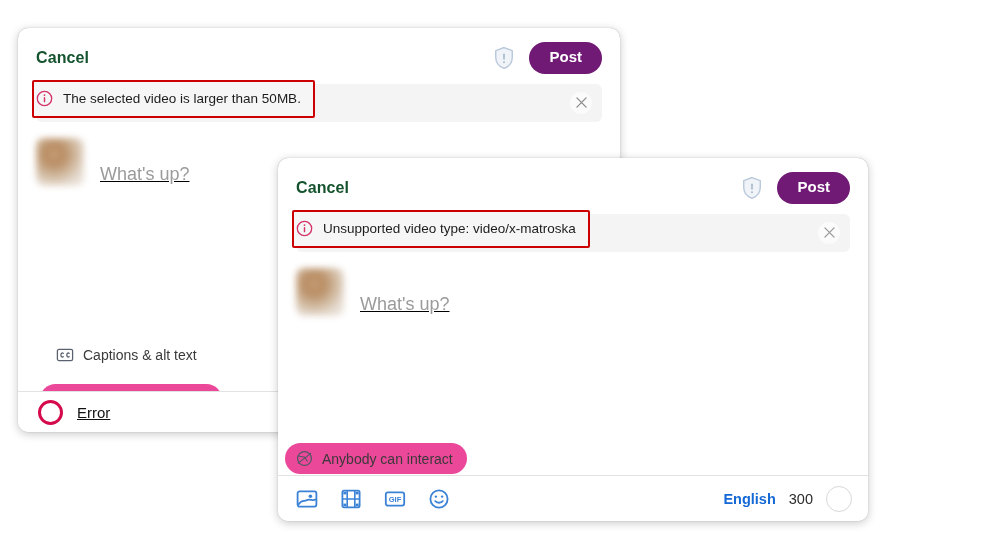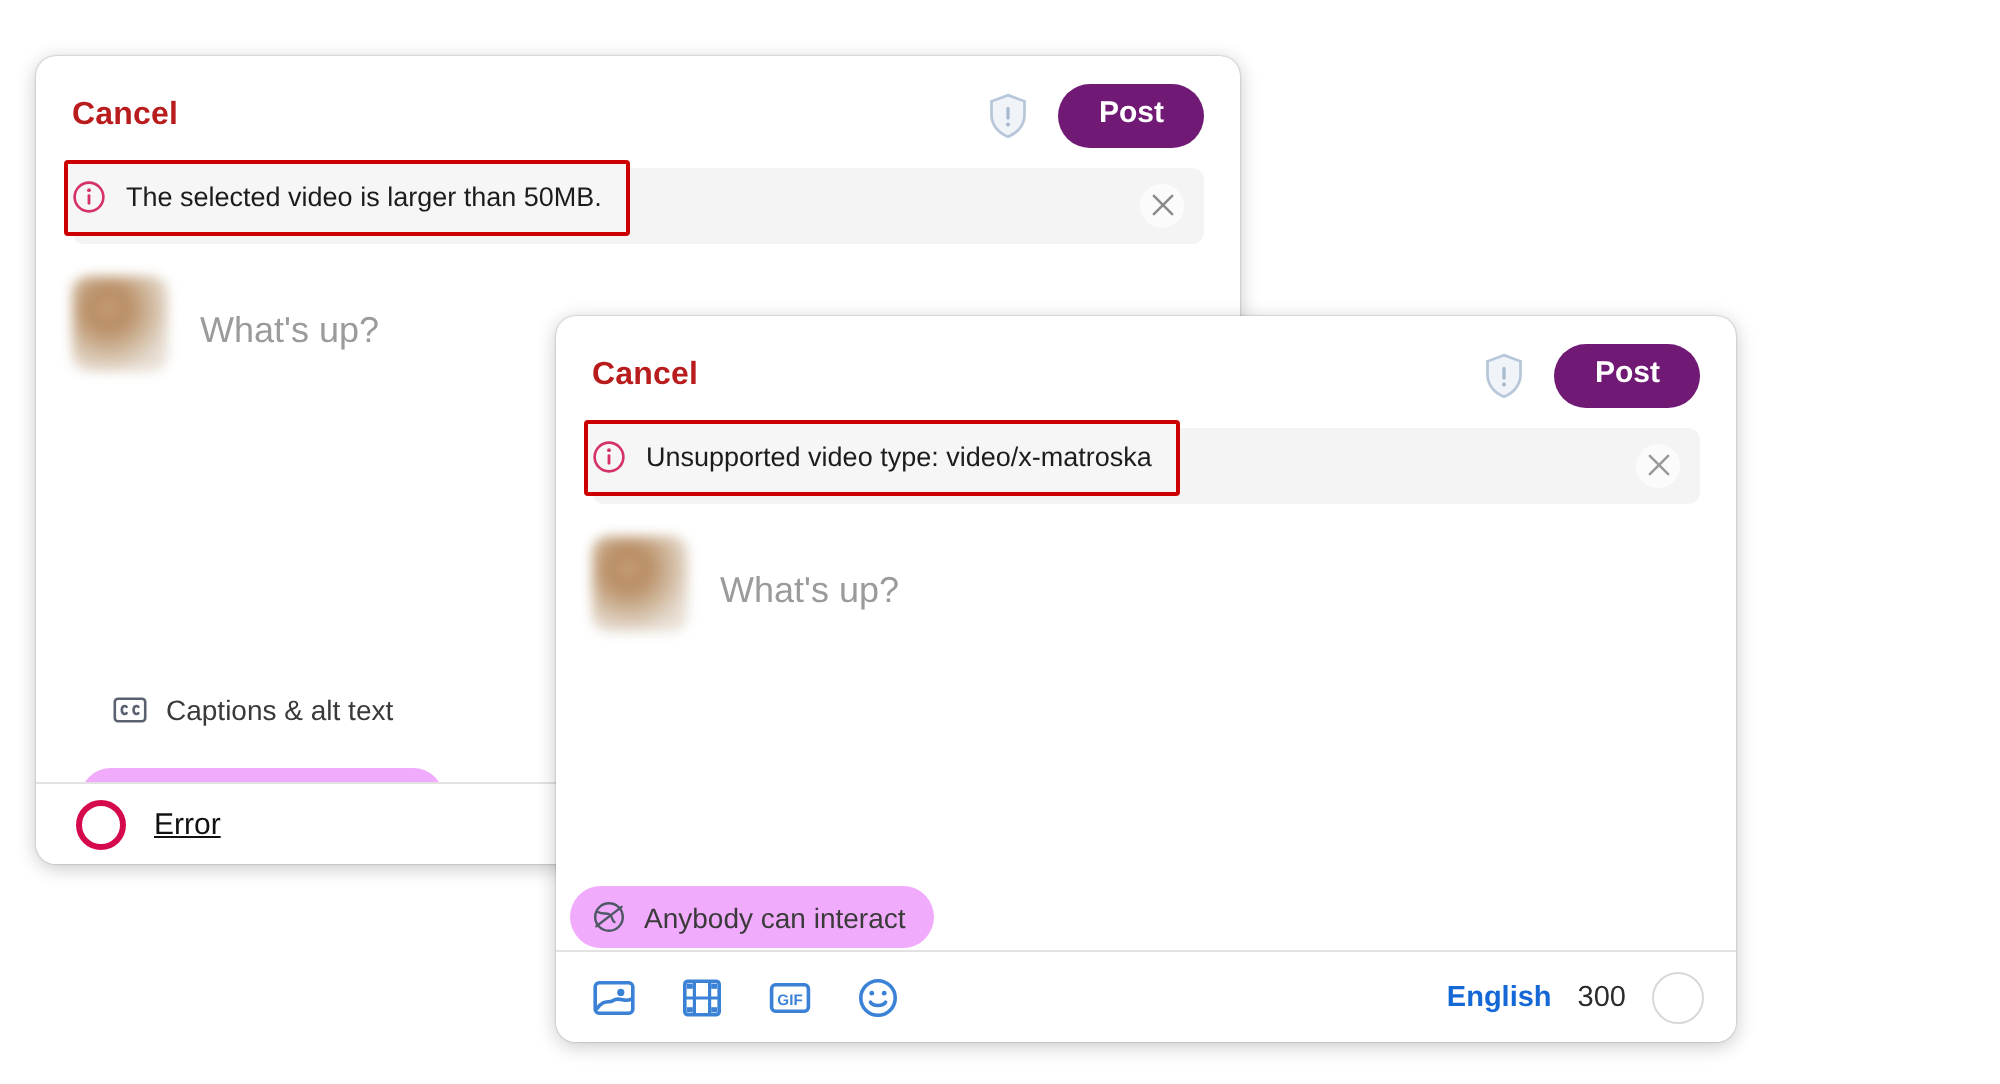--- a/index.html
+++ b/index.html
@@ -44,21 +44,21 @@
 
   
   .hdr {
     display: flex;
     align-items: center;
     justify-content: space-between;
     padding: 14px 18px 10px 18px;
     box-sizing: border-box;
   }
   .cancel-link {
-    color: #b91c1c;
+    color: #14532d;
     font-size: 16px;
     font-weight: 600;
     letter-spacing: 0.1px;
     cursor: pointer;
     line-height: 1;
   }
   .hdr-right {
     display: flex;
     align-items: center;
     gap: 14px;
@@ -132,23 +132,24 @@
   .banner-text {
     font-size: 13.5px;
     color: #1c1c1c;
     white-space: nowrap;
     line-height: 1;
   }
 
   
   .editor-row {
     display: flex;
-    align-items: center;
+    align-items: flex-end;
     gap: 16px;
     padding: 16px 18px 0 18px;
+    text-decoration: underline;
   }
   .avatar {
     width: 48px;
     height: 48px;
     border-radius: 8px;
     flex: none;
     background:
       radial-gradient(circle at 38% 34%, #c49a70 0%, #b5875c 22%, #cdb396 48%, #e4d9cd 72%, #efe9e2 100%);
     filter: blur(3px);
     opacity: 0.95;
@@ -171,21 +172,21 @@
     cursor: pointer;
     width: max-content;
   }
   .captions-row {
     position: absolute;
     left: 38px;
     top: 318px;
   }
   .interact-pill {
     position: absolute;
-    background: #f0abfc;
+    background: #ec4899;
     border-radius: 999px;
     padding: 7px 14px 7px 11px;
   }
   #d1-interact { left: 22px; top: 356px; }
   .pill2 { left: 7px; top: 285px; }
 
   .glyph { flex: none; display: block; }
 
   
   .error-footer {

